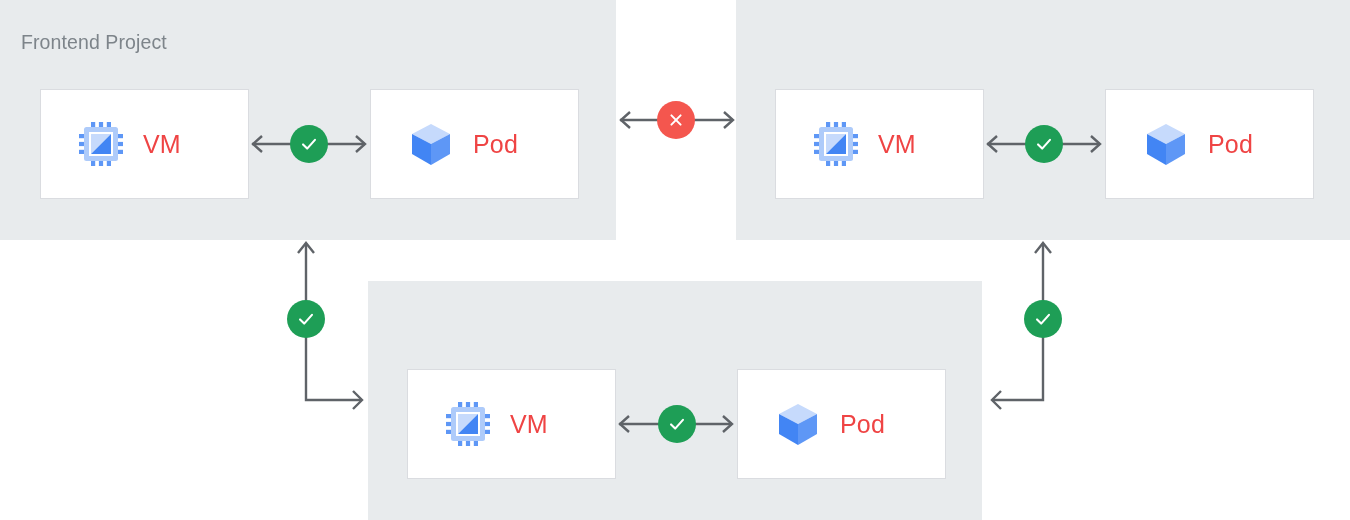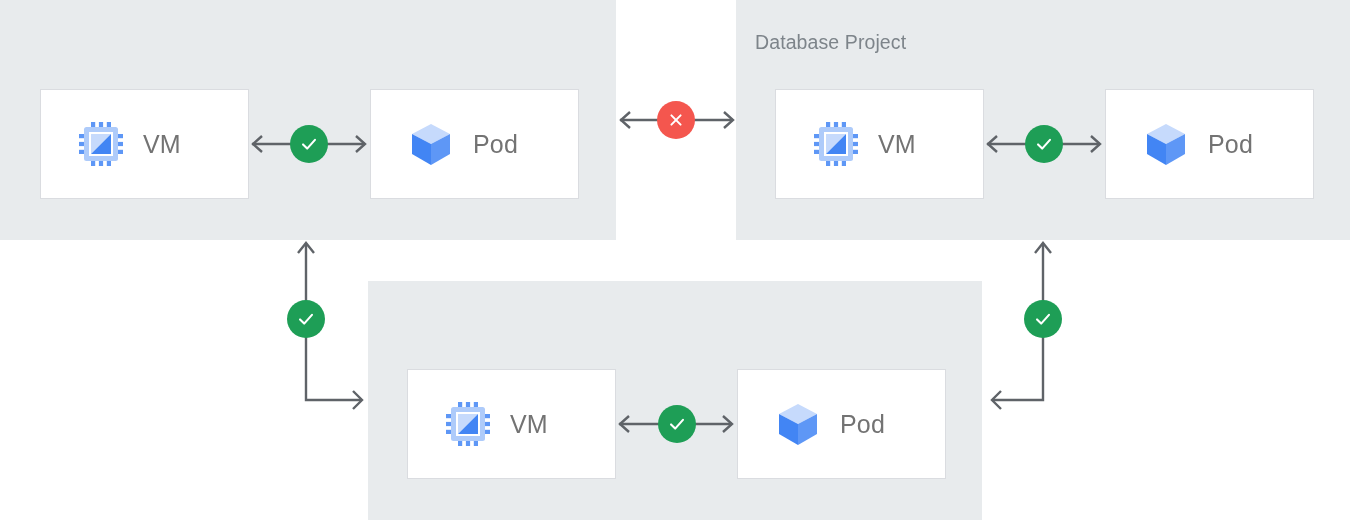--- a/index.html
+++ b/index.html
@@ -47,21 +47,21 @@
   .card-icon {
     width: 48px;
     height: 48px;
     margin-left: 36px;
     flex: 0 0 auto;
   }
   .card-label {
     margin-left: 18px;
     font-size: 25px;
     font-weight: 400;
-    color: #737373;
+    color: #ef4444;
     letter-spacing: 0.2px;
   }
 
   
   .badge {
     position: absolute;
     width: 38px;
     height: 38px;
     border-radius: 50%;
     display: flex;
@@ -94,20 +94,21 @@
     fill: none;
     stroke-linecap: butt;
   }
 </style>
 </head>
 <body>
 
 <div id="canvas">
 
   <div class="panel" style="left:0px; top:0px; width:616px; height:240px;"></div>
+  <div class="panel-title" style="left:21px; top:31px;">Frontend Project</div>
 
   <div class="card" style="left:40px; top:89px;">
     <span class="card-icon">
       <svg viewBox="0 0 48 48" width="48" height="48" aria-hidden="true">
         <g fill="#5E97F6">
           <rect x="14" y="2" width="4.2" height="6"></rect>
           <rect x="21.9" y="2" width="4.2" height="6"></rect>
           <rect x="29.8" y="2" width="4.2" height="6"></rect>
           <rect x="14" y="40" width="4.2" height="6"></rect>
           <rect x="21.9" y="40" width="4.2" height="6"></rect>
@@ -133,21 +134,20 @@
       <svg viewBox="0 0 48 48" width="48" height="48" aria-hidden="true">
         <polygon points="24,4 43,14 24,24 5,14" fill="#C6DAFC"></polygon>
         <polygon points="5,14 24,24 24,45 5,34" fill="#4285F4"></polygon>
         <polygon points="43,14 43,34 24,45 24,24" fill="#5E97F6"></polygon>
       </svg>
     </span>
     <span class="card-label">Pod</span>
   </div>
 
   <div class="panel" style="left:736px; top:0px; width:614px; height:240px;"></div>
-  <div class="panel-title" style="left:755px; top:31px;">Database Project</div>
 
   <div class="card" style="left:775px; top:89px;">
     <span class="card-icon">
       <svg viewBox="0 0 48 48" width="48" height="48" aria-hidden="true">
         <g fill="#5E97F6">
           <rect x="14" y="2" width="4.2" height="6"></rect>
           <rect x="21.9" y="2" width="4.2" height="6"></rect>
           <rect x="29.8" y="2" width="4.2" height="6"></rect>
           <rect x="14" y="40" width="4.2" height="6"></rect>
           <rect x="21.9" y="40" width="4.2" height="6"></rect>

